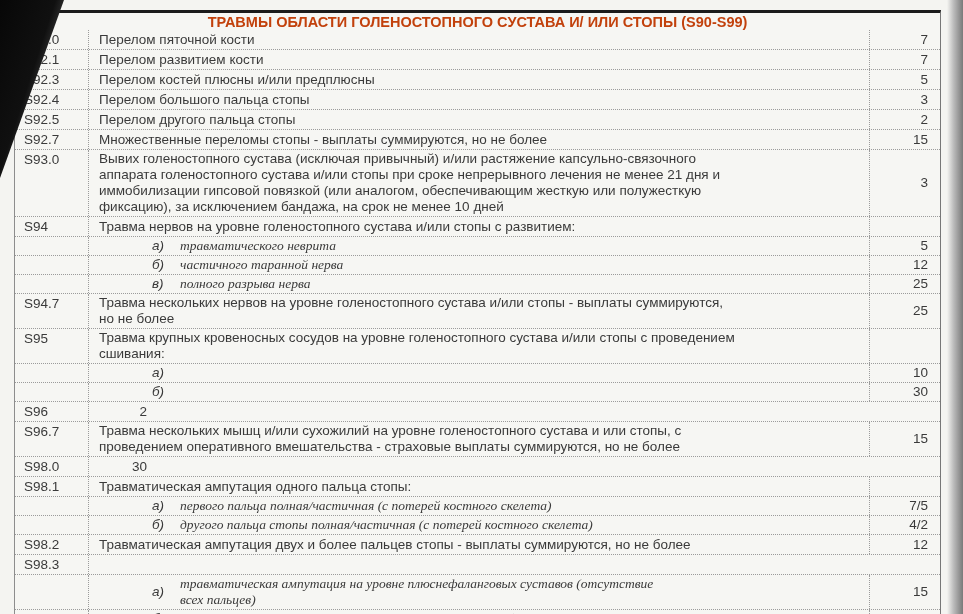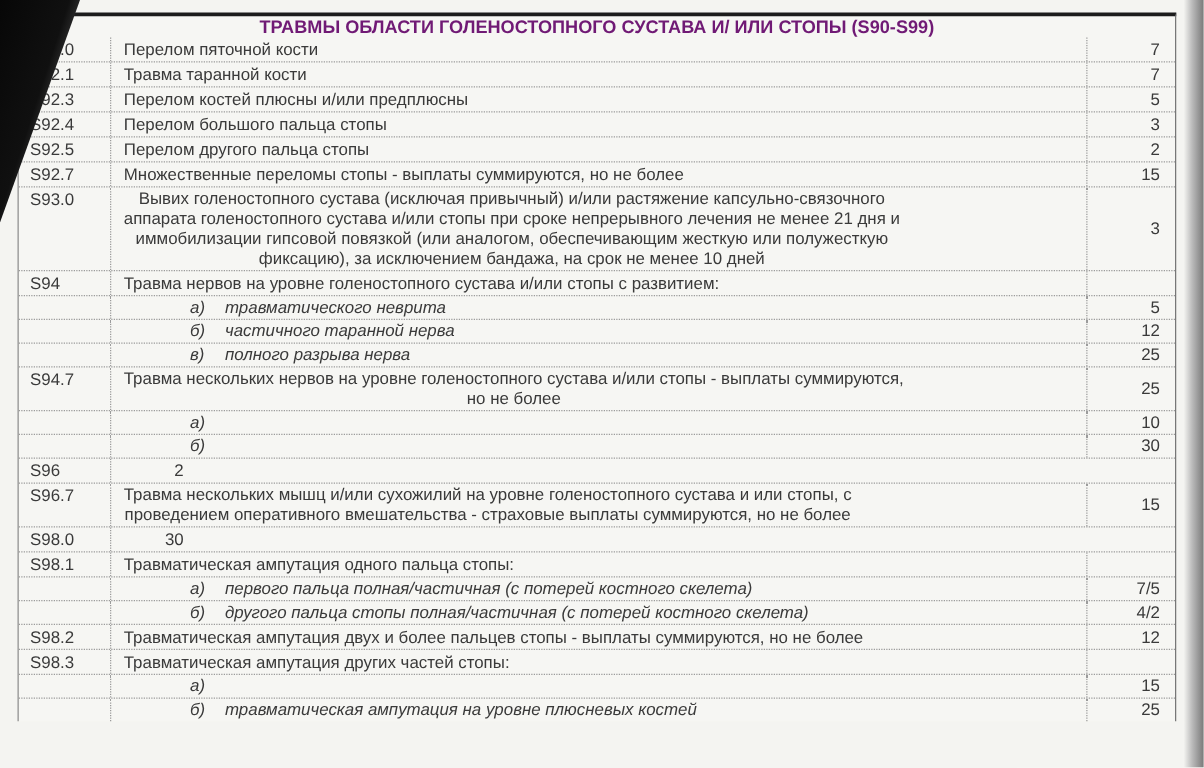--- a/index.html
+++ b/index.html
@@ -30,45 +30,45 @@
     background:#f6f6f3;
   }
   .row{
     display:flex;align-items:stretch;box-sizing:border-box;
     border-top:1px dotted #9b9b9b;
     font-size:13.5px;line-height:16px;
   }
   .row:first-child{border-top:none;}
   .header-row{
     justify-content:center;align-items:center;
-    font-weight:bold;font-size:14.5px;color:#701a75;
+    font-weight:bold;font-size:14.5px;color:#c2410c;
     min-height:20px;text-align:center;border-top:none;
   }
   .cell{box-sizing:border-box;display:flex;align-items:center;}
   .code{
     width:74px;flex:none;padding:1px 4px 1px 9px;
     border-right:1px dotted #9b9b9b;
     align-items:flex-start;padding-top:2px;
   }
   .desc{
     flex:1;padding:1px 6px 1px 10px;
     border-right:1px dotted #9b9b9b;
   }
-  .desc .text{white-space:pre-line;text-align:center;}
+  .desc .text{white-space:pre-line;}
   .val{
     width:70px;flex:none;justify-content:flex-end;
     padding-right:12px;color:#3a3a3a;
   }
   .row{min-height:17px;}
   .letter{display:none;}
   .row.sub .letter{
     display:inline-block;flex:none;width:28px;margin-left:53px;
     font-style:italic;
   }
-  .row.sub .text{font-style:italic;}
+  .row.sub .text{font-style:italic;font-family:Liberation Serif, serif;}
 </style>
 </head>
 <body>
 
 <div class="corner-wedge"></div>
 <div class="edge-band"></div>
 
 <div class="doc-table">
   <div class="row header-row">
     <span>ТРАВМЫ ОБЛАСТИ ГОЛЕНОСТОПНОГО СУСТАВА И/ ИЛИ СТОПЫ (S90-S99)</span>
@@ -81,21 +81,21 @@
 
       <span class="text">Перелом пяточной кости</span>
     </div>
     <div class="cell val">7</div>
   </div>
 
   <div class="row">
     <div class="cell code">S92.1</div>
     <div class="cell desc">
 
-      <span class="text">Травма таранной кости</span>
+      <span class="text">Перелом развитием кости</span>
     </div>
     <div class="cell val">7</div>
   </div>
 
   <div class="row">
     <div class="cell code">S92.3</div>
     <div class="cell desc">
 
       <span class="text">Перелом костей плюсны и/или предплюсны</span>
     </div>
@@ -180,20 +180,29 @@
   <div class="row">
     <div class="cell code">S94.7</div>
     <div class="cell desc">
 
       <span class="text">Травма нескольких нервов на уровне голеностопного сустава и/или стопы - выплаты суммируются,
 но не более</span>
     </div>
     <div class="cell val">25</div>
   </div>
 
+  <div class="row">
+    <div class="cell code">S95</div>
+    <div class="cell desc">
+
+      <span class="text">Травма крупных кровеносных сосудов на уровне голеностопного сустава и/или стопы с проведением
+сшивания:</span>
+    </div>
+    <div class="cell val"></div>
+  </div>
 
   <div class="row sub">
     <div class="cell code"></div>
     <div class="cell desc">
       <span class="letter">а)</span>
     </div>
     <div class="cell val">10</div>
   </div>
 
   <div class="row sub">
@@ -255,31 +264,29 @@
     <div class="cell code">S98.2</div>
     <div class="cell desc">
 
       <span class="text">Травматическая ампутация двух и более пальцев стопы - выплаты суммируются, но не более</span>
     </div>
     <div class="cell val">12</div>
   </div>
 
   <div class="row">
     <div class="cell code">S98.3</div>
-    <div class="cell desc">
-
-      <span class="text">Травматическая ампутация других частей стопы:</span>
-    </div>
     <div class="cell val"></div>
   </div>
 
   <div class="row sub">
     <div class="cell code"></div>
     <div class="cell desc">
       <span class="letter">а)</span>
+      <span class="text">травматическая ампутация на уровне плюснефаланговых суставов (отсутствие
+всех пальцев)</span>
     </div>
     <div class="cell val">15</div>
   </div>
 
   <div class="row sub">
     <div class="cell code"></div>
     <div class="cell desc">
       <span class="letter">б)</span>
       <span class="text">травматическая ампутация на уровне плюсневых костей</span>
     </div>

